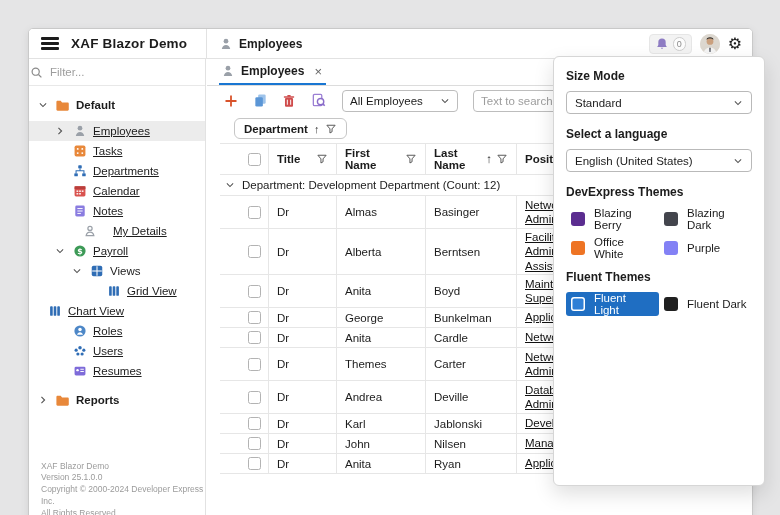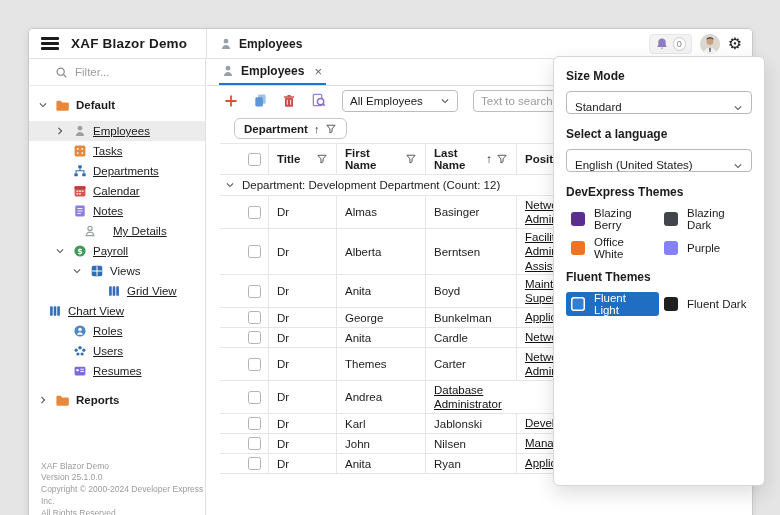--- a/index.html
+++ b/index.html
@@ -18,21 +18,21 @@
   .crumb { position:absolute; left:190px; display:flex; align-items:center; gap:6px; }
   .crumb-label { font-size:12px; font-weight:bold; }
   .hdr-right { position:absolute; right:10px; display:flex; align-items:center; gap:8px; }
   .bell-pill { display:flex; align-items:center; gap:4px; background:#f3f3f3; border:1px solid #e6e6e6; border-radius:4px; height:20px; padding:0 5px; cursor:pointer; }
   .bell-badge { min-width:13px; height:14px; border:1px solid #cdcdcd; background:#fcfcfc; border-radius:7px; font-size:9px; color:#8a8a8a; display:flex; align-items:center; justify-content:center; padding:0 2px; }
   .avatar { width:20px; height:20px; border-radius:50%; overflow:hidden; background:#e7e2da; cursor:pointer; }
   .gear { font-size:16px; line-height:1; color:#1d1d1d; cursor:pointer; }
 
   
   .sidebar { position:absolute; left:0; top:30px; bottom:0; width:177px; border-right:1px solid #e2e2e2; background:#fff; }
-  .filter-row { height:27px; border-bottom:1px solid #e8e8e8; display:flex; align-items:center; padding:0 26px; gap:7px; }
+  .filter-row { height:27px; border-bottom:1px solid #e8e8e8; display:flex; align-items:center; padding:0 1px; gap:7px; }
   .filter-row input { border:none; outline:none; font-size:11.5px; width:120px; font-family:inherit; color:#333; }
   .filter-row input::placeholder { color:#9d9d9d; }
   .tree { padding-top:9px; }
   .titem { display:flex; align-items:center; height:20px; gap:6px; cursor:pointer; font-size:11.5px; }
   .titem .chev { width:12px; display:flex; justify-content:center; flex:none; }
   .titem .ticon { width:15px; height:15px; flex:none; display:flex; align-items:center; justify-content:center; }
   .titem .tlabel { white-space:nowrap; }
   .titem.bold .tlabel { font-weight:bold; }
   .titem.link .tlabel { text-decoration:underline; }
   .titem.selected { background:#ececec; }
@@ -73,21 +73,21 @@
   .group-row .gtext { padding-left:2px; }
   .pos-link { color:#111; text-decoration:underline; white-space:pre; line-height:1.25; cursor:pointer; }
   .hscroll { position:absolute; left:14px; right:6px; bottom:7px; height:6px; }
   .hscroll .thumb { height:6px; width:100%; background:#909090; border-radius:3px; }
 
   
   .panel { position:absolute; left:553px; top:56px; width:212px; height:430px; background:#fff;
            border:1px solid #d6d6d6; border-radius:6px; box-shadow:0 8px 20px rgba(0,0,0,.13); z-index:50; padding:12px; }
   .panel h3 { font-size:12px; font-weight:bold; margin:0 0 8px; }
   .panel .sect { margin-bottom:13px; }
-  .psel { height:23px; border:1px solid #b9b9b9; border-radius:4px; display:flex; align-items:flex-end; justify-content:space-between; padding:0 8px; font-size:11.5px; cursor:pointer; background:#fff; }
+  .psel { height:23px; border:1px solid #b9b9b9; border-radius:4px; display:flex; align-items:center; justify-content:space-between; padding:10px 8px; font-size:11.5px; cursor:pointer; background:#fff; }
   .theme-grid { display:grid; grid-template-columns:1fr 1fr; row-gap:5px; margin-bottom:10px; }
   .theme-item { display:flex; align-items:center; gap:9px; height:24px; padding:0 5px; border-radius:3px; font-size:11.5px; cursor:pointer; }
   .swatch { width:14px; height:14px; border-radius:3px; flex:none; }
   .theme-item.selected { background:#1f6ec2; color:#fff; }
   .theme-item.selected .swatch { box-shadow:inset 0 0 0 1.5px #fff; }
 
   svg { display:block; }
 </style>
 </head>
 <body>
@@ -540,20 +540,21 @@
 Administrator</span>
           </div>
         </div>
         <div class="grow" style="height: 33px;">
           <div class="gc c-exp"></div>
           <div class="gc c-chk">
             <span class="cbx"></span>
           </div>
           <div class="gc c-title">Dr</div>
           <div class="gc c-first">Andrea</div>
+          <div class="gc c-last">Deville</div>
           <div class="gc c-pos">
             <span class="pos-link">Database
 Administrator</span>
           </div>
         </div>
         <div class="grow" style="height: 20px;">
           <div class="gc c-exp"></div>
           <div class="gc c-chk">
             <span class="cbx"></span>
           </div>

